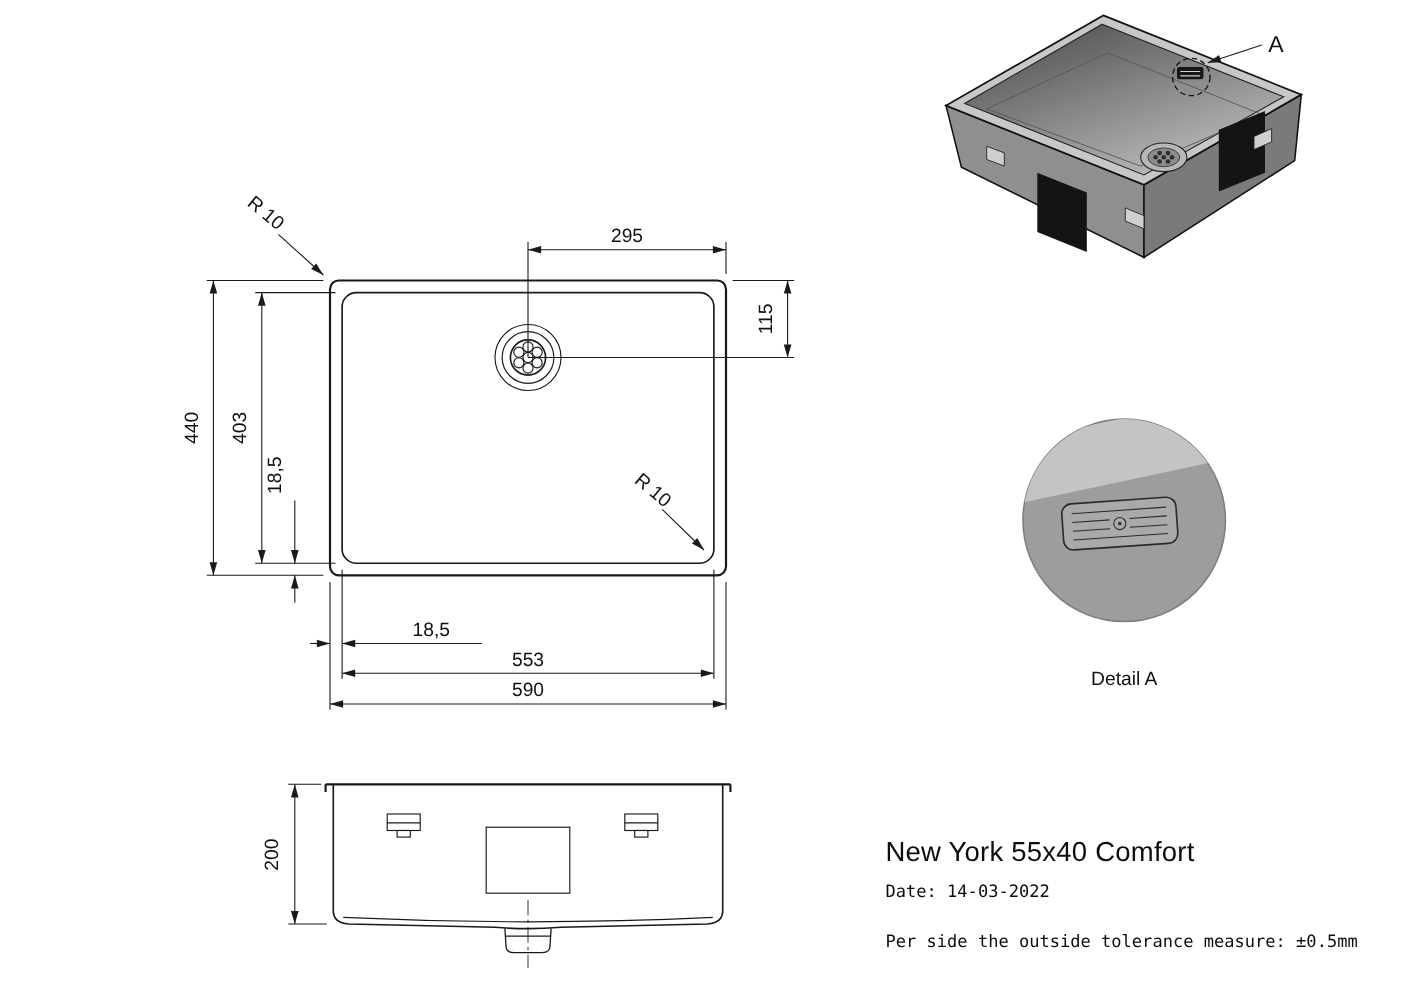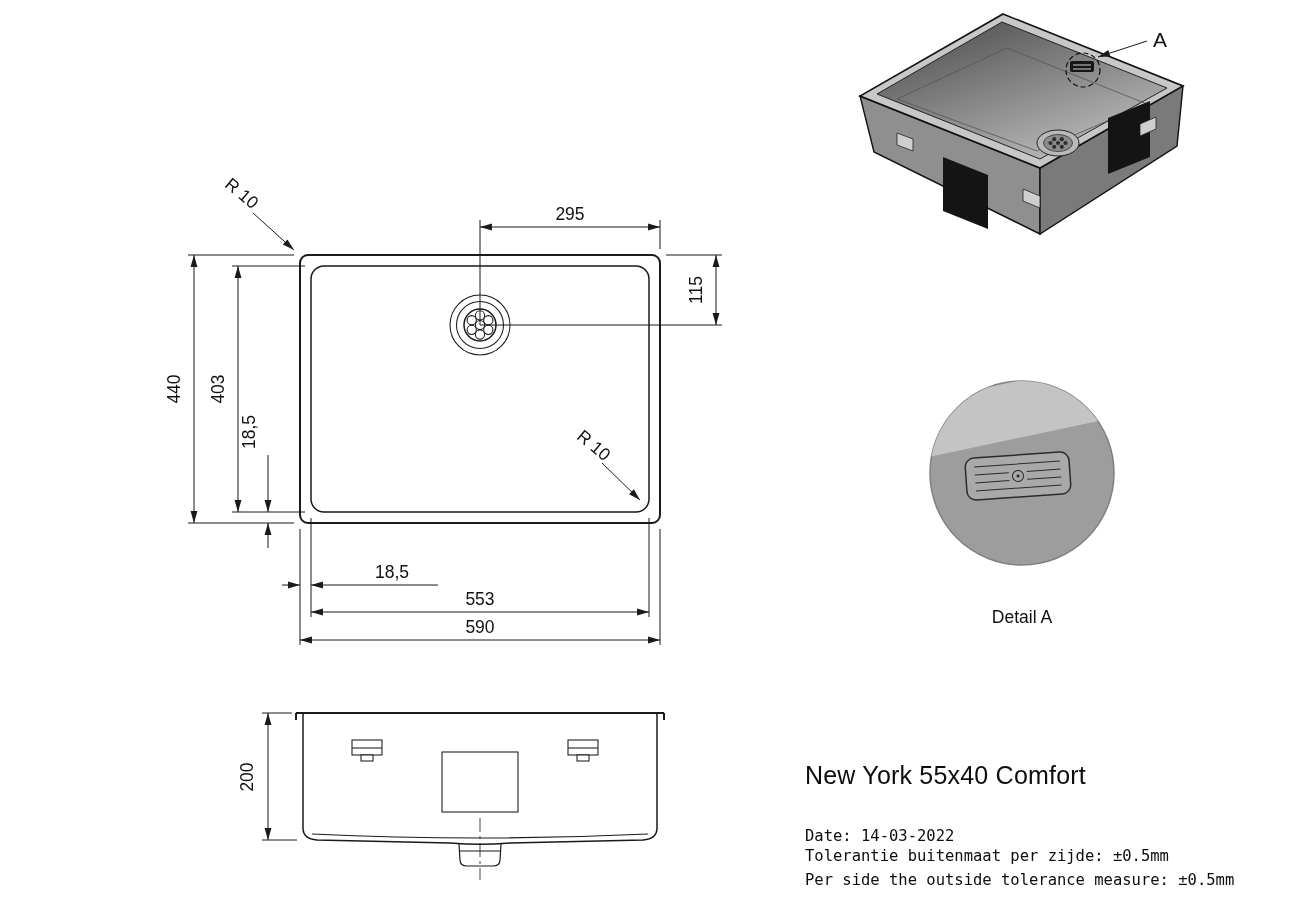--- a/index.html
+++ b/index.html
@@ -15,21 +15,21 @@
   .dashdot{fill:none;stroke:#1a1a1a;stroke-width:.8;stroke-dasharray:14 4 3 4;}
   .dimtxt{font:17.5px "Liberation Sans",sans-serif;fill:#111;}
   .calltxt{font:21px "Liberation Sans",sans-serif;fill:#111;}
   .dettxt{font:17.5px "Liberation Sans",sans-serif;fill:#111;}
   .whitefill{fill:#ffffff;}
   
   .title-block{position:absolute;left:805px;top:0;width:470px;color:#0d0d0d;}
   .tb-title{position:absolute;left:0;top:743px;width:470px;
             font:25px "Liberation Sans",sans-serif;letter-spacing:.2px;margin-top:18px;}
   .tb-date{position:absolute;left:0;top:801px;width:470px;
-           font:15.5px "DejaVu Sans Mono",monospace;margin-top:26px;}
+           font:15.5px "DejaVu Sans Mono",monospace;}
   .tb-tols{position:absolute;left:0;top:844px;width:486px;
            font:15.5px "DejaVu Sans Mono",monospace;line-height:24px;white-space:nowrap;}
 </style>
 </head>
 <body>
 
 <div class="canvas">
 
 <svg width="1291" height="912" viewBox="0 0 1291 912">
   <defs>
@@ -202,18 +202,17 @@
       <circle cx="1018" cy="476" r="1.6" fill="#2b2b2b"></circle>
     </g>
     <text class="dettxt" x="1022" y="623" text-anchor="middle">Detail A</text>
   </g>
 </svg>
 
   <div class="title-block">
     <div class="tb-title">New York 55x40 Comfort</div>
     <div class="tb-date">Date: 14-03-2022</div>
     <div class="tb-tols">
-      <div>Tolerantie buitenmaat per zijde: ±0.5mm</div>
       <div>Per side the outside tolerance measure: ±0.5mm</div>
     </div>
   </div>
 
 </div>
 
 </body></html>

